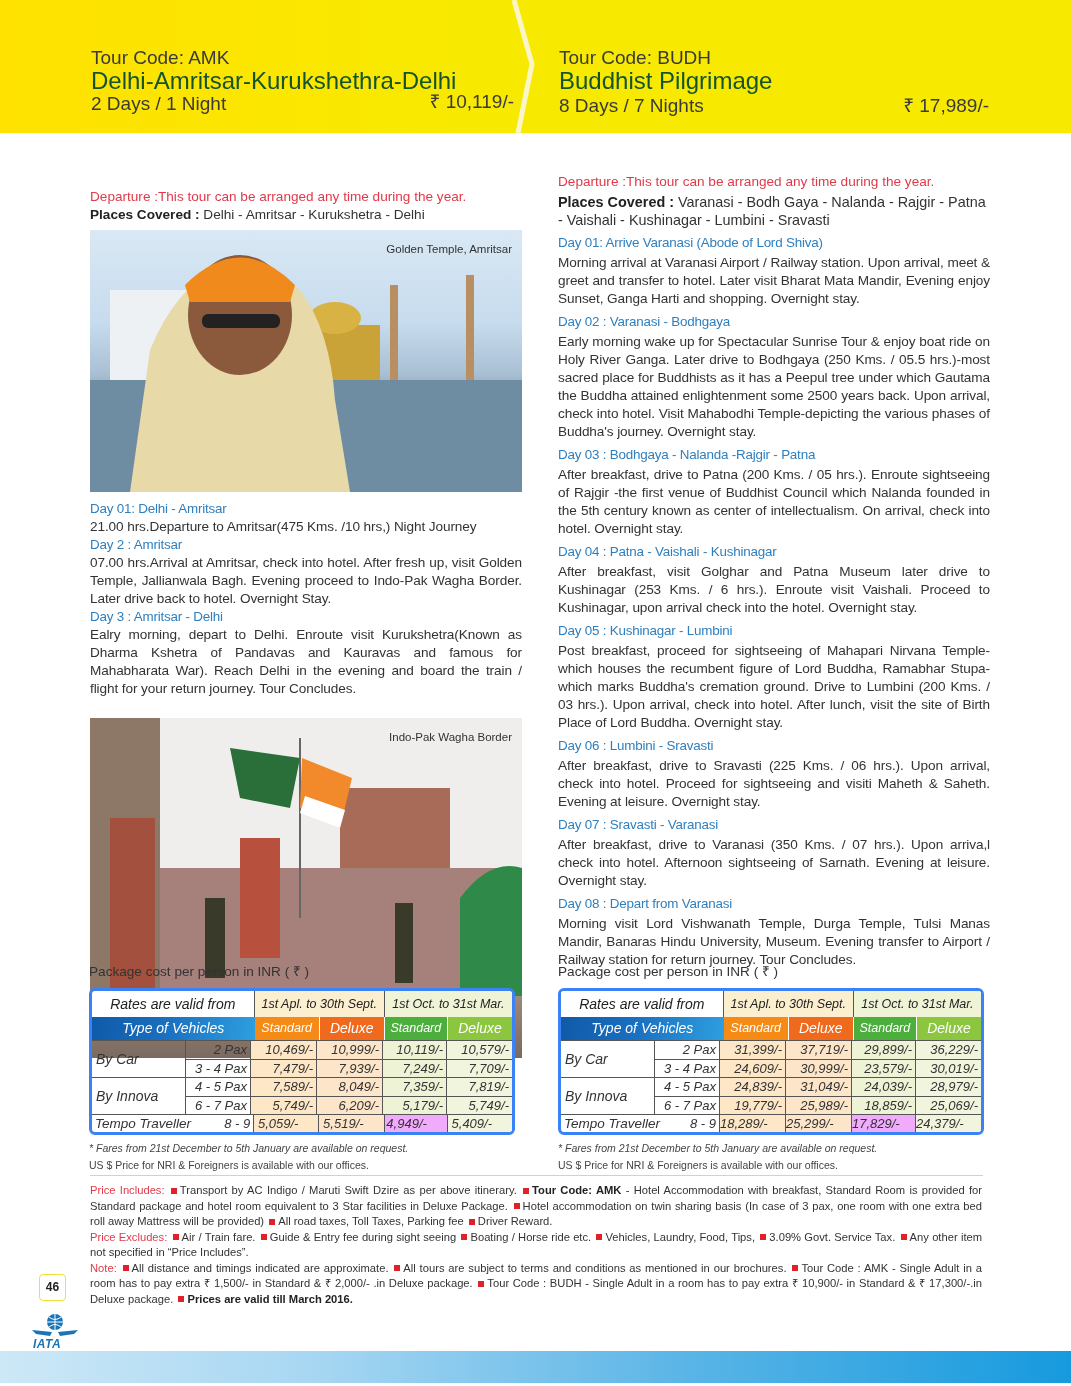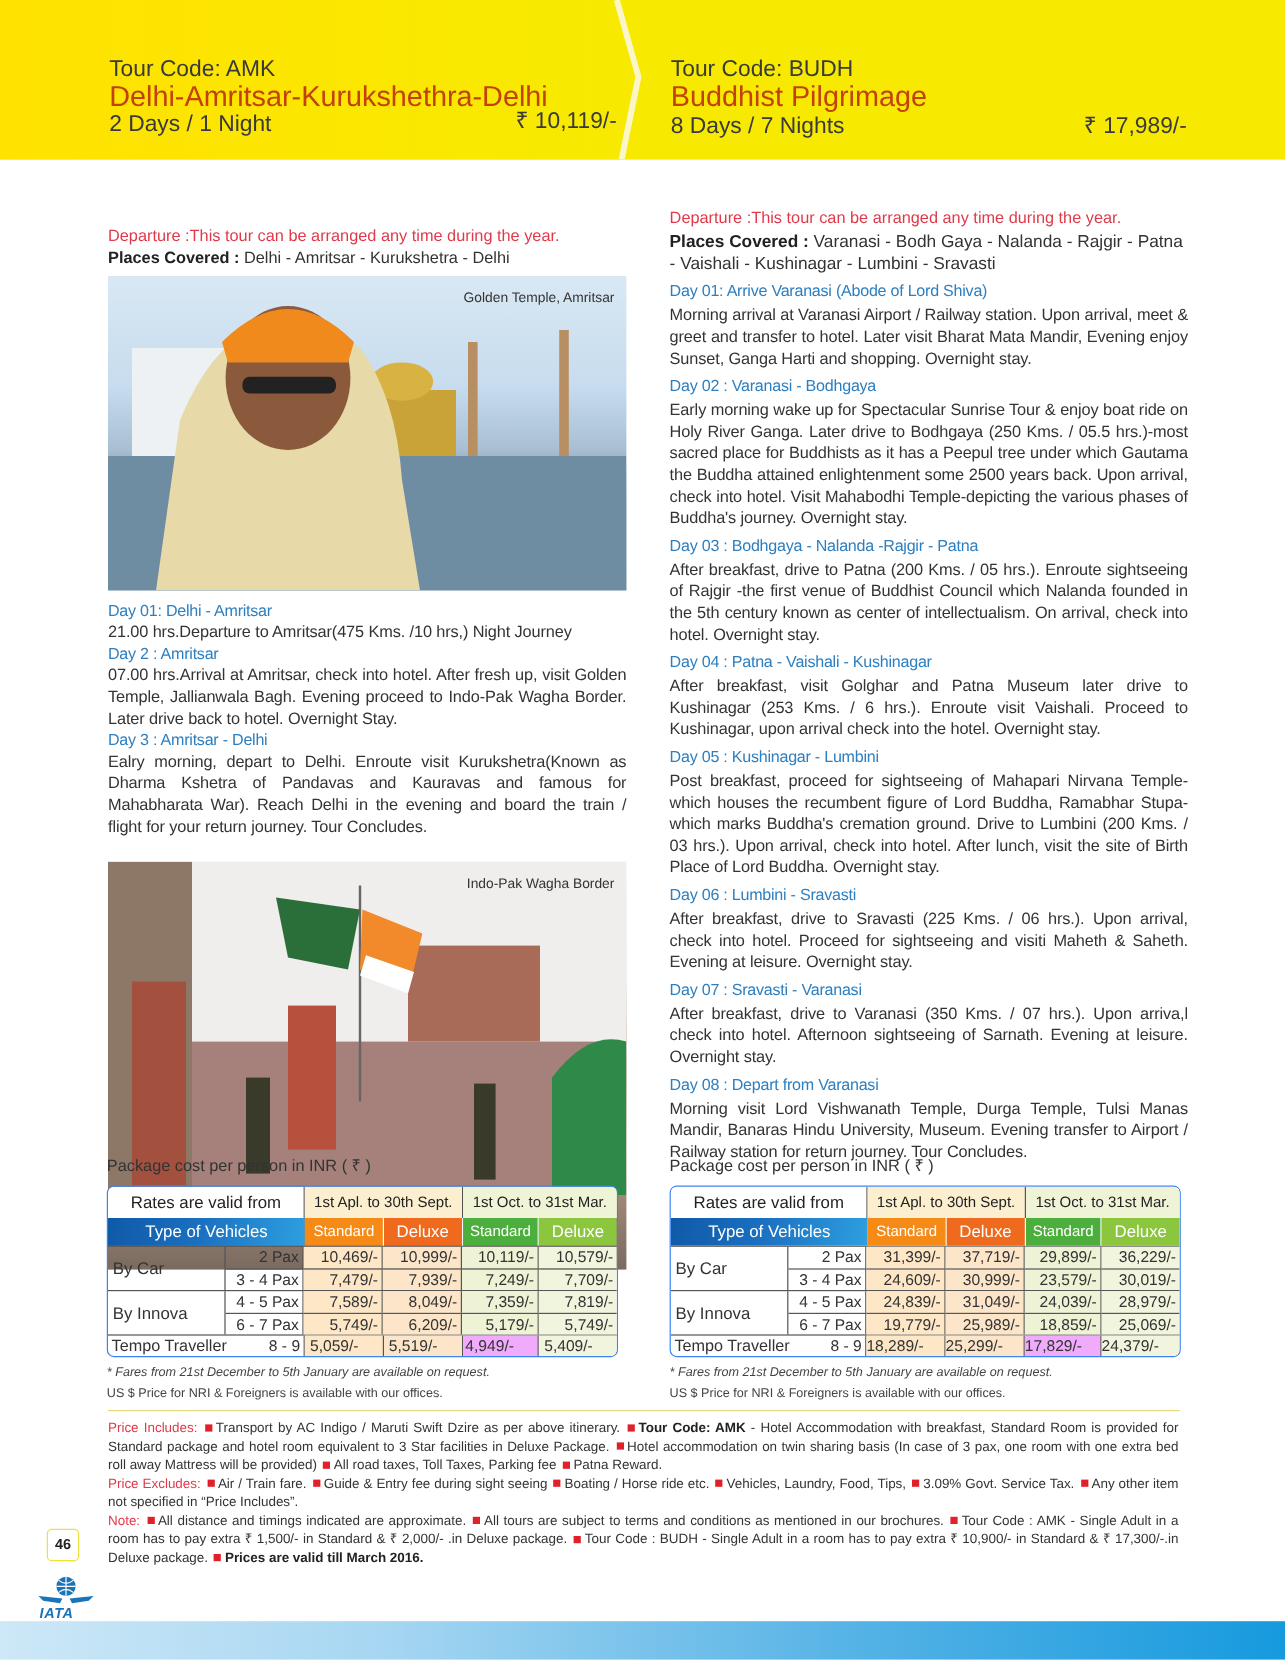--- a/index.html
+++ b/index.html
@@ -8,21 +8,21 @@
 
   
   .banner { position: absolute; left: 0; top: 0; width: 1071px; height: 133px; background: #f7ea00; overflow: hidden; }
   .banner-left { position: absolute; left: 0; top: 0; width: 520px; height: 133px;
     background: linear-gradient(90deg, #ffe200 0%, #fbe700 60%, #f7ea00 100%); }
   .banner-chevron { position: absolute; left: 508px; top: 0; width: 40px; height: 133px; }
   .tour-head { position: absolute; top: 47px; }
   .tour-head.left { left: 91px; width: 425px; }
   .tour-head.right { left: 559px; width: 430px; }
   .tour-code { font-size: 19px; color: #3a3a3a; line-height: 22px; font-weight: 300; }
-  .tour-name { font-size: 24px; color: #c2410c; line-height: 24px; }
+  .tour-name { font-size: 24px; color: #14532d; line-height: 24px; }
   .tour-dur { font-size: 19px; color: #3a3a3a; line-height: 22px; }
   .tour-price { position: absolute; right: 0; bottom: 0; font-size: 19px; color: #3a3a3a; line-height: 22px; }
   .tour-head.left .tour-price { right: 2px; bottom: 2px; }
   .tour-head.right .tour-dur { margin-top: 2px; }
 
   
   .col { position: absolute; font-size: 13.6px; line-height: 18px; color: #333; margin-top: 28px; }
   .col.left { left: 90px; top: 160px; width: 432px; }
   .col.right { left: 558px; top: 145px; width: 432px; }
 
@@ -43,21 +43,21 @@
   .day-body { text-align: justify; font-size: 13.6px; line-height: 18px; color: #333; letter-spacing: -0.1px; }
   .col.left .days { margin-top: 8px; }
   .col.right .day-title { margin-top: 5px; }
   .col.right .day-body { margin-top: 2px; }
 
   
   .pkg { position: absolute; width: 432px; }
   .pkg.left { left: 89px; top: 963px; }
   .pkg.right { left: 558px; top: 963px; }
   .pkg-title { font-size: 13.6px; color: #333; line-height: 18px; }
-  .ptable { margin-top: 7px; width: 426px; border: 1px solid #3b82f6; border-radius: 6px; overflow: hidden; font-size: 13px; }
+  .ptable { margin-top: 7px; width: 426px; border: 3px solid #3b82f6; border-radius: 6px; overflow: hidden; font-size: 13px; font-style: italic; }
   .prow { display: flex; height: 18px; line-height: 18px; }
   .prow .c { border-right: 1px solid #555; white-space: nowrap; }
   .prow .c:last-child { border-right: none; }
   .hdr1 { height: 26px; line-height: 26px; background: #fff; }
   .hdr1 .c0 { width: 165px; text-align: center; font-size: 14px; color: #222; }
   .hdr1 .c1 { width: 132px; text-align: center; background: #fcefd0; font-size: 12.5px; color: #222; }
   .hdr1 .c2 { width: 129px; text-align: center; background: #f0f4d7; font-size: 12.5px; color: #222; }
   .hdr2 { height: 23px; line-height: 23px; }
   .hdr2 .c0 { width: 165px; text-align: center; color: #fff; font-size: 14px;
     background: linear-gradient(100deg, #0f5aa8 0%, #1a6fc0 45%, #2e9fe0 100%); border-right: none; }
@@ -336,21 +336,21 @@
 
 <div class="divider"></div>
 
 <div class="terms">
   <p>
     <span class="lbl">Price Includes:</span>
     <span class="sq"></span><span>Transport by AC Indigo / Maruti Swift Dzire  as per above itinerary.</span>
     <span class="sq"></span><b>Tour Code: AMK</b><span> - Hotel Accommodation with breakfast, Standard Room is provided for Standard package and hotel room equivalent to 3 Star facilities in Deluxe Package.</span>
     <span class="sq"></span><span>Hotel accommodation on twin sharing basis (In case of 3 pax, one room with one extra bed roll away Mattress will be provided)</span>
     <span class="sq"></span><span>All road taxes, Toll Taxes, Parking fee</span>
-    <span class="sq"></span><span>Patna Reward.</span>
+    <span class="sq"></span><span>Driver Reward.</span>
   </p>
   <p>
     <span class="lbl">Price Excludes:</span>
     <span class="sq"></span><span>Air / Train fare.</span>
     <span class="sq"></span><span>Guide &amp; Entry fee during sight seeing</span>
     <span class="sq"></span><span>Boating / Horse ride etc.</span>
     <span class="sq"></span><span>Vehicles, Laundry, Food, Tips,</span>
     <span class="sq"></span><span>3.09% Govt. Service Tax.</span>
     <span class="sq"></span><span>Any other item not specified in “Price Includes”.</span>
   </p>

